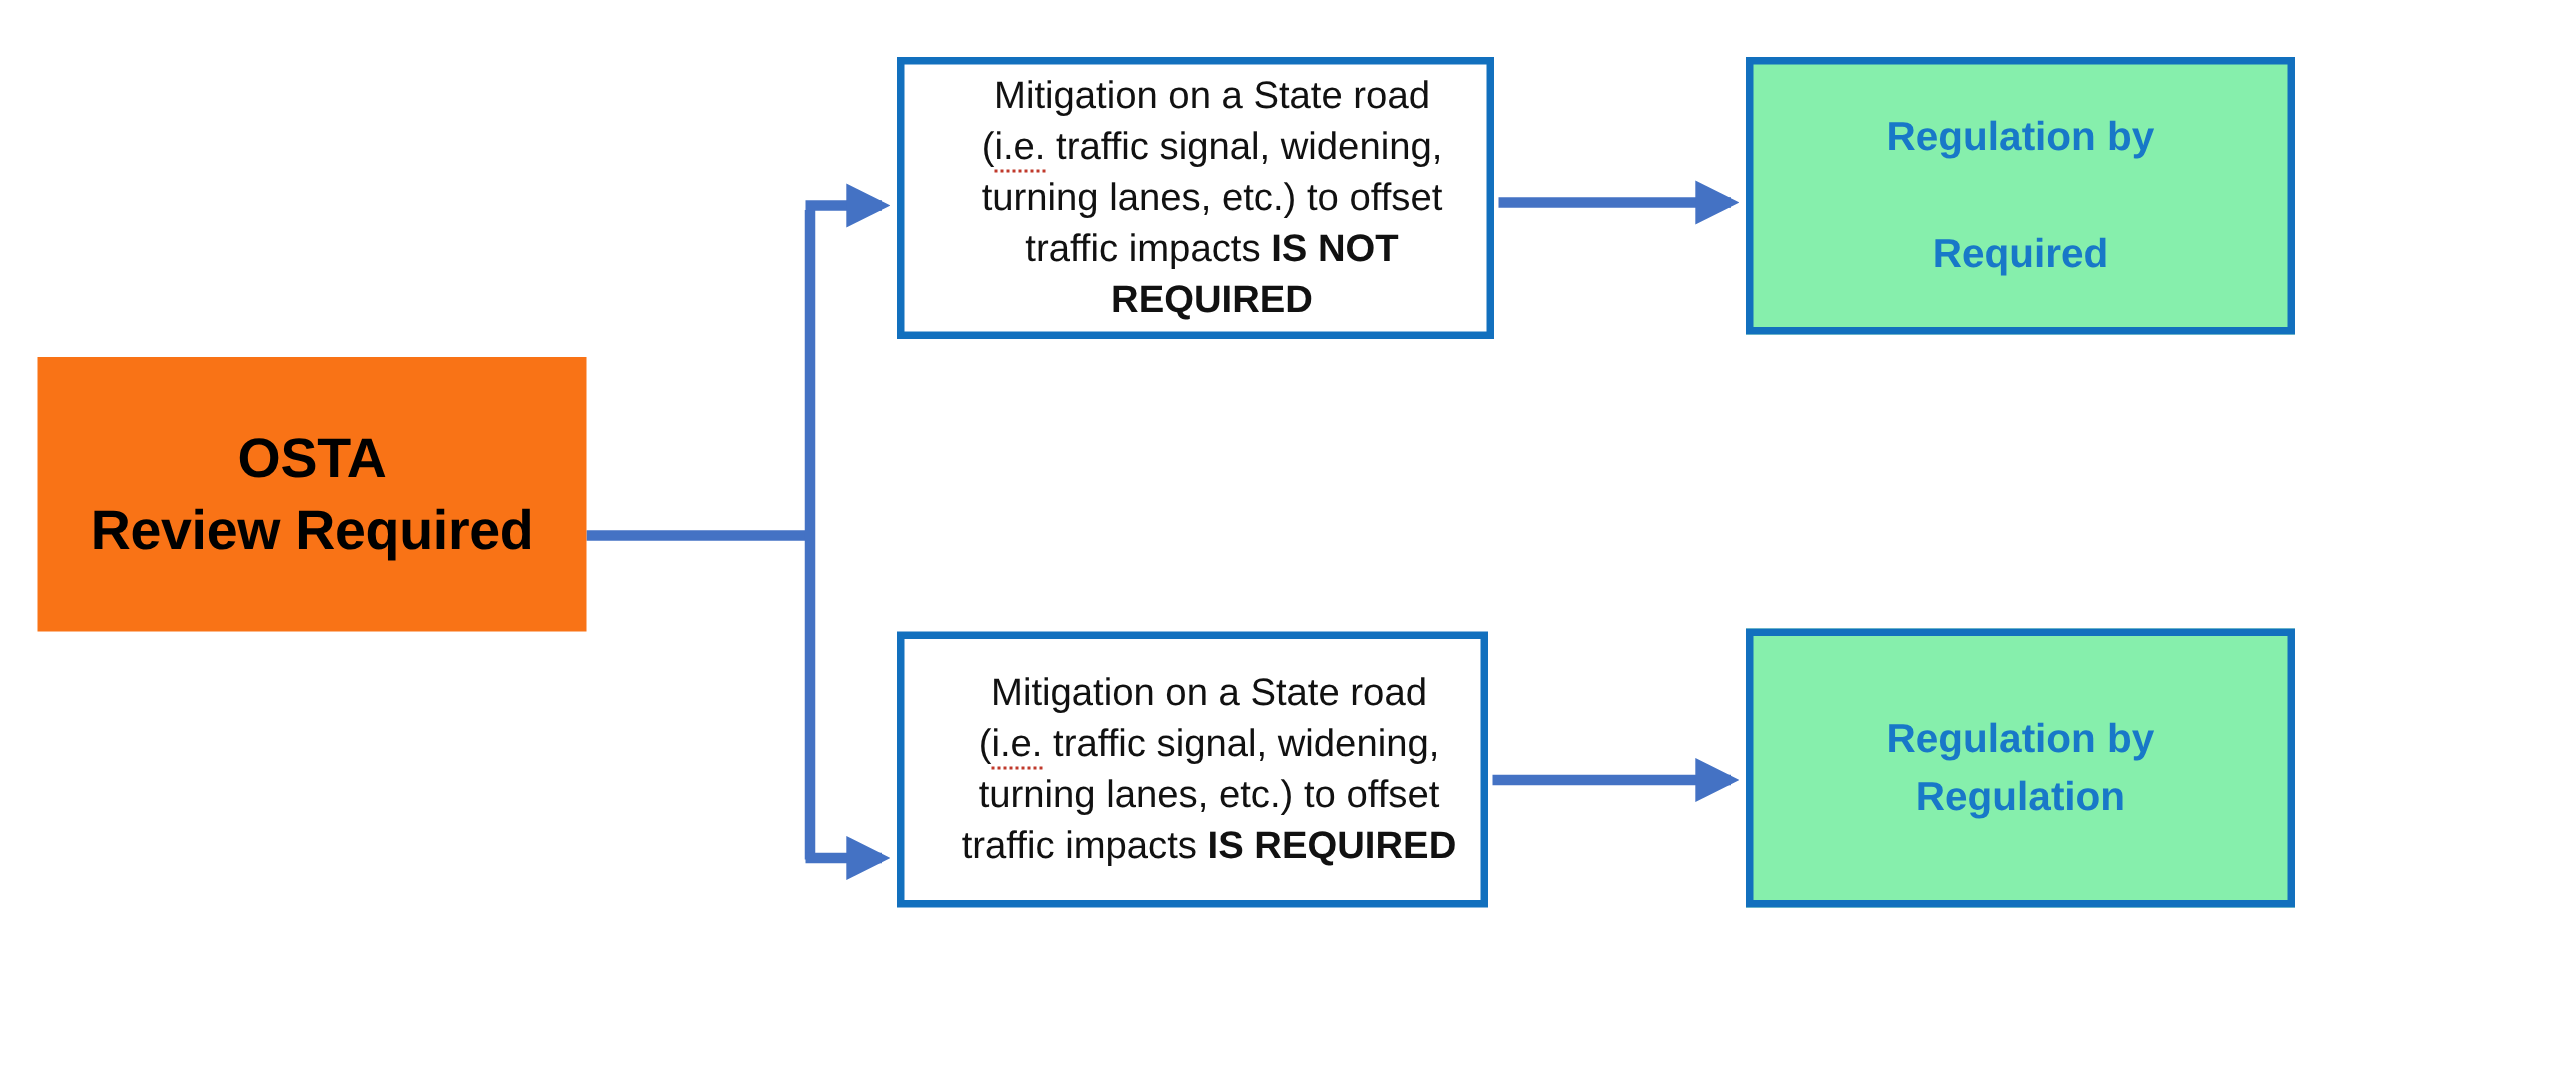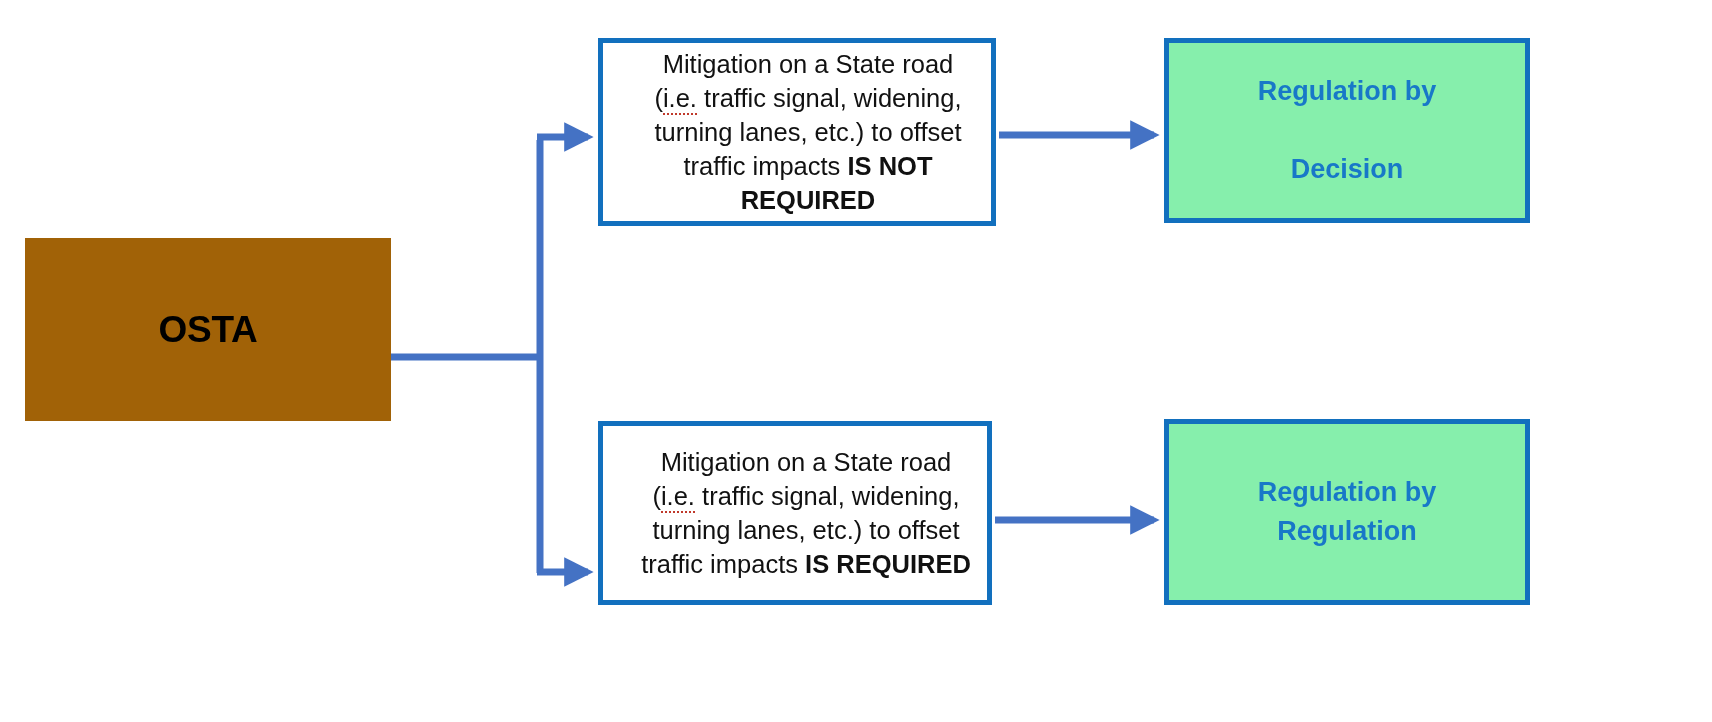--- a/index.html
+++ b/index.html
@@ -31,21 +31,21 @@
     position: absolute;
     box-sizing: border-box;
     display: flex;
     align-items: center;
     justify-content: center;
     text-align: center;
   }
 
   
   .node--start {
-    background: #a16207;
+    background: #f97316;
     border: none;
     text-align: center;
   }
   .node--start .node-text {
     color: #000000;
     font-weight: bold;
     font-size: 37px;
     line-height: 1.28;
     letter-spacing: -0.2px;
     padding: 0 10px;
@@ -125,34 +125,35 @@
     </g>
 
     <g>
       <path d="M 995 520 L 1154 520" stroke="#4472C4" stroke-width="7" fill="none" marker-end="url(#arrowhead)"></path>
     </g>
   </svg>
 
   <div class="node node--start n-start">
     <div class="node-text">
       <span>OSTA</span><br>
+      <span>Review Required</span>
     </div>
   </div>
 
   <div class="node node--condition n-cond-top">
     <div class="node-text">
       <span>Mitigation on a State road (</span><span class="squiggle">i.e.</span><span> traffic signal, widening, turning lanes, etc.) to offset traffic impacts </span><span class="em">IS NOT REQUIRED</span>
     </div>
   </div>
 
   <div class="node node--outcome n-out-top">
     <div class="node-text">
       <span>Regulation by</span><br>
       <br>
-      <span>Decision</span>
+      <span>Required</span>
     </div>
   </div>
 
   <div class="node node--condition n-cond-bot">
     <div class="node-text">
       <span>Mitigation on a State road (</span><span class="squiggle">i.e.</span><span> traffic signal, widening, turning lanes, etc.) to offset traffic impacts </span><span class="em">IS REQUIRED</span>
     </div>
   </div>
 
   <div class="node node--outcome n-out-bot">

